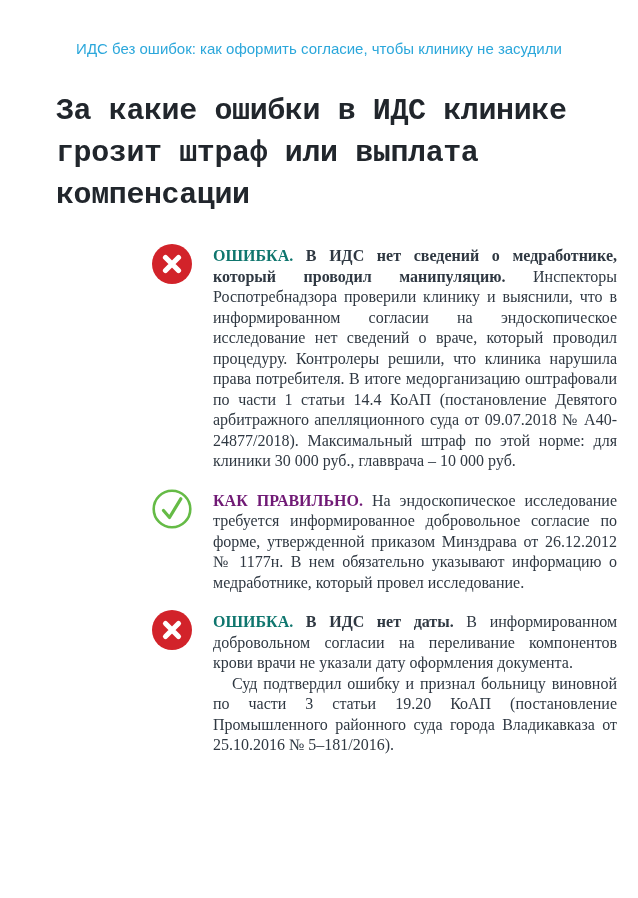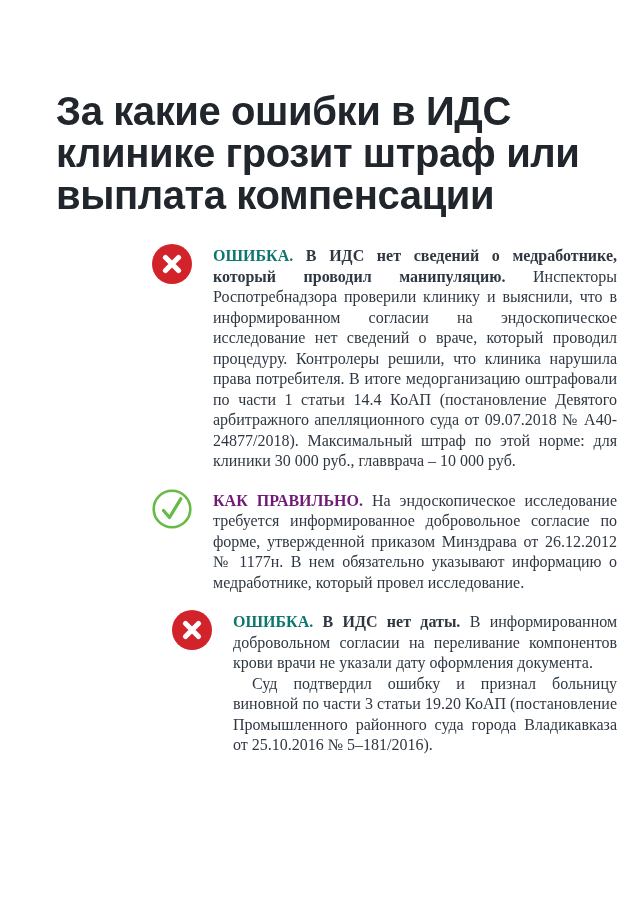--- a/index.html
+++ b/index.html
@@ -18,54 +18,55 @@
     position: absolute;
     top: 40px; left: 0; width: 100%;
     text-align: center;
     font-family: "Liberation Sans", sans-serif;
     font-size: 15px;
     color: #2ba7db;
   }
   .title {
     position: absolute;
     top: 90px; left: 56px; width: 545px;
-    font-family: Liberation Sans, sans-serif;
+    font-family: Liberation Mono, monospace;
     font-weight: bold;
-    font-size: 40px;
+    font-size: 30px;
     line-height: 42px;
     letter-spacing: -0.4px;
     color: #21262c;
   }
   .content {
     position: absolute;
     left: 213px; top: 246px; width: 404px;
     font-size: 16px;
     line-height: 20.5px;
     color: #2f3842;
     text-align: justify;
   }
   .intro { margin-bottom: 16px; }
   .section { position: relative; margin-bottom: 19px; }
-  .section:last-child { margin-bottom: 0; margin-left: 20px; }
+  .section:last-child { margin-bottom: 0; }
   .badge {
     position: absolute;
     left: -61px; top: -2px;
     width: 40px; height: 40px;
   }
   .badge svg { display: block; width: 40px; height: 40px; }
   .label-red   { color: #0f766e; font-weight: bold; }
   .label-green { color: #701a75; font-weight: bold; }
   .lead { font-weight: bold; }
   .indent { text-indent: 19px; }
 </style>
 </head>
 <body>
 
 <div class="page">
 
+  <div class="running-head">ИДС без ошибок: как оформить согласие, чтобы клинику не засудили</div>
 
   <h1 class="title">За какие ошибки в ИДС клинике грозит штраф или выплата компенсации</h1>
 
   <div class="content">
 
 
     <div class="section">
       <span class="badge">
         <svg viewBox="0 0 40 40" aria-hidden="true">
           <circle cx="20" cy="20" r="20" fill="#d2232a"></circle>

